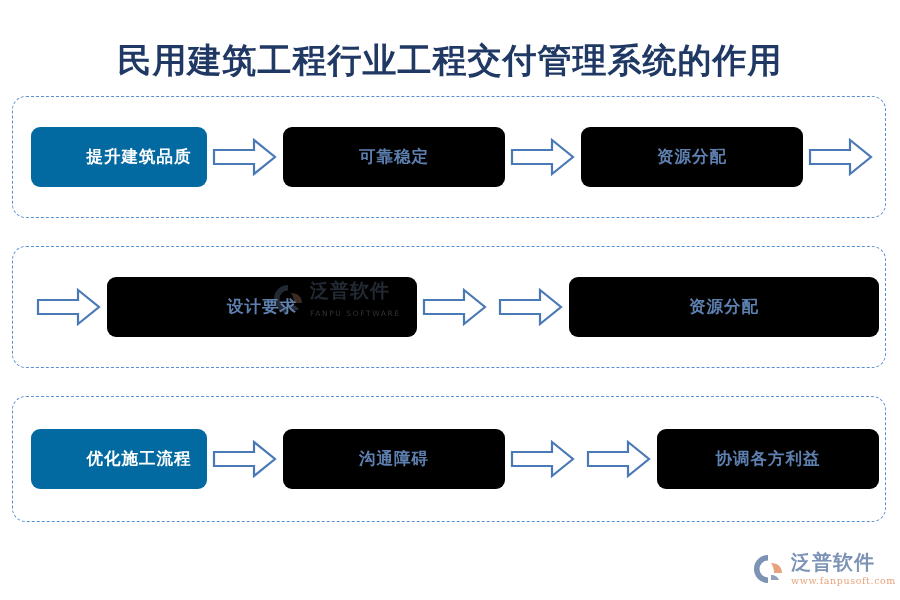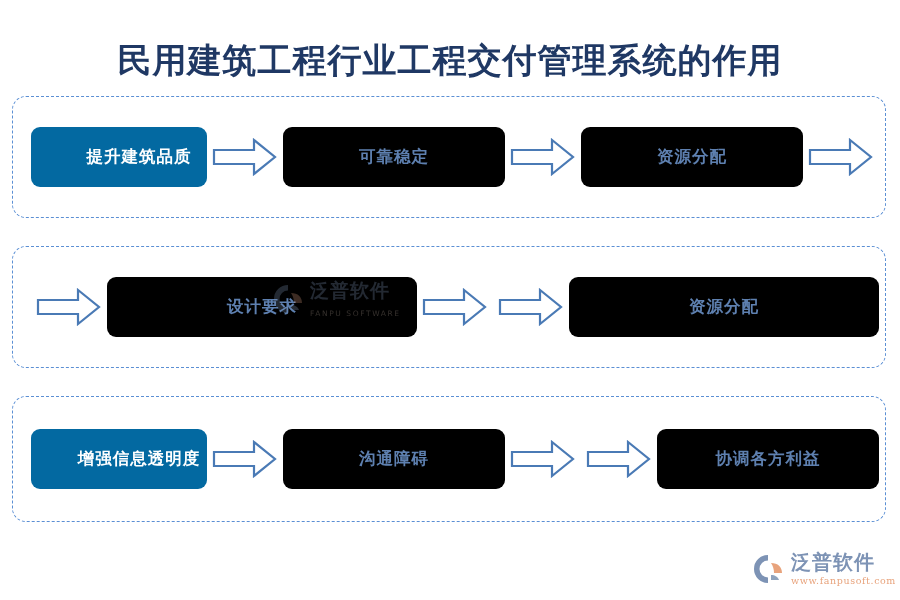--- a/index.html
+++ b/index.html
@@ -174,21 +174,21 @@
         </svg>
       </div>
 
       <div class="node step">资源分配</div>
     </div>
   </div>
 
   <div class="row-box row-3">
     <div class="flow">
 
-      <div class="node primary">增强信息透明度</div>
+      <div class="node primary">优化施工流程</div>
 
       <div class="arrow">
         <svg width="66" height="40" viewBox="0 0 66 40">
           <path d="M2 13 L42 13 L42 3 L63 20 L42 37 L42 27 L2 27 Z" fill="#ffffff" stroke="#4a7ab5" stroke-width="2.2" stroke-linejoin="miter"></path>
         </svg>
       </div>
 
       <div class="node step">沟通障碍</div>
 
       <div class="arrow">

